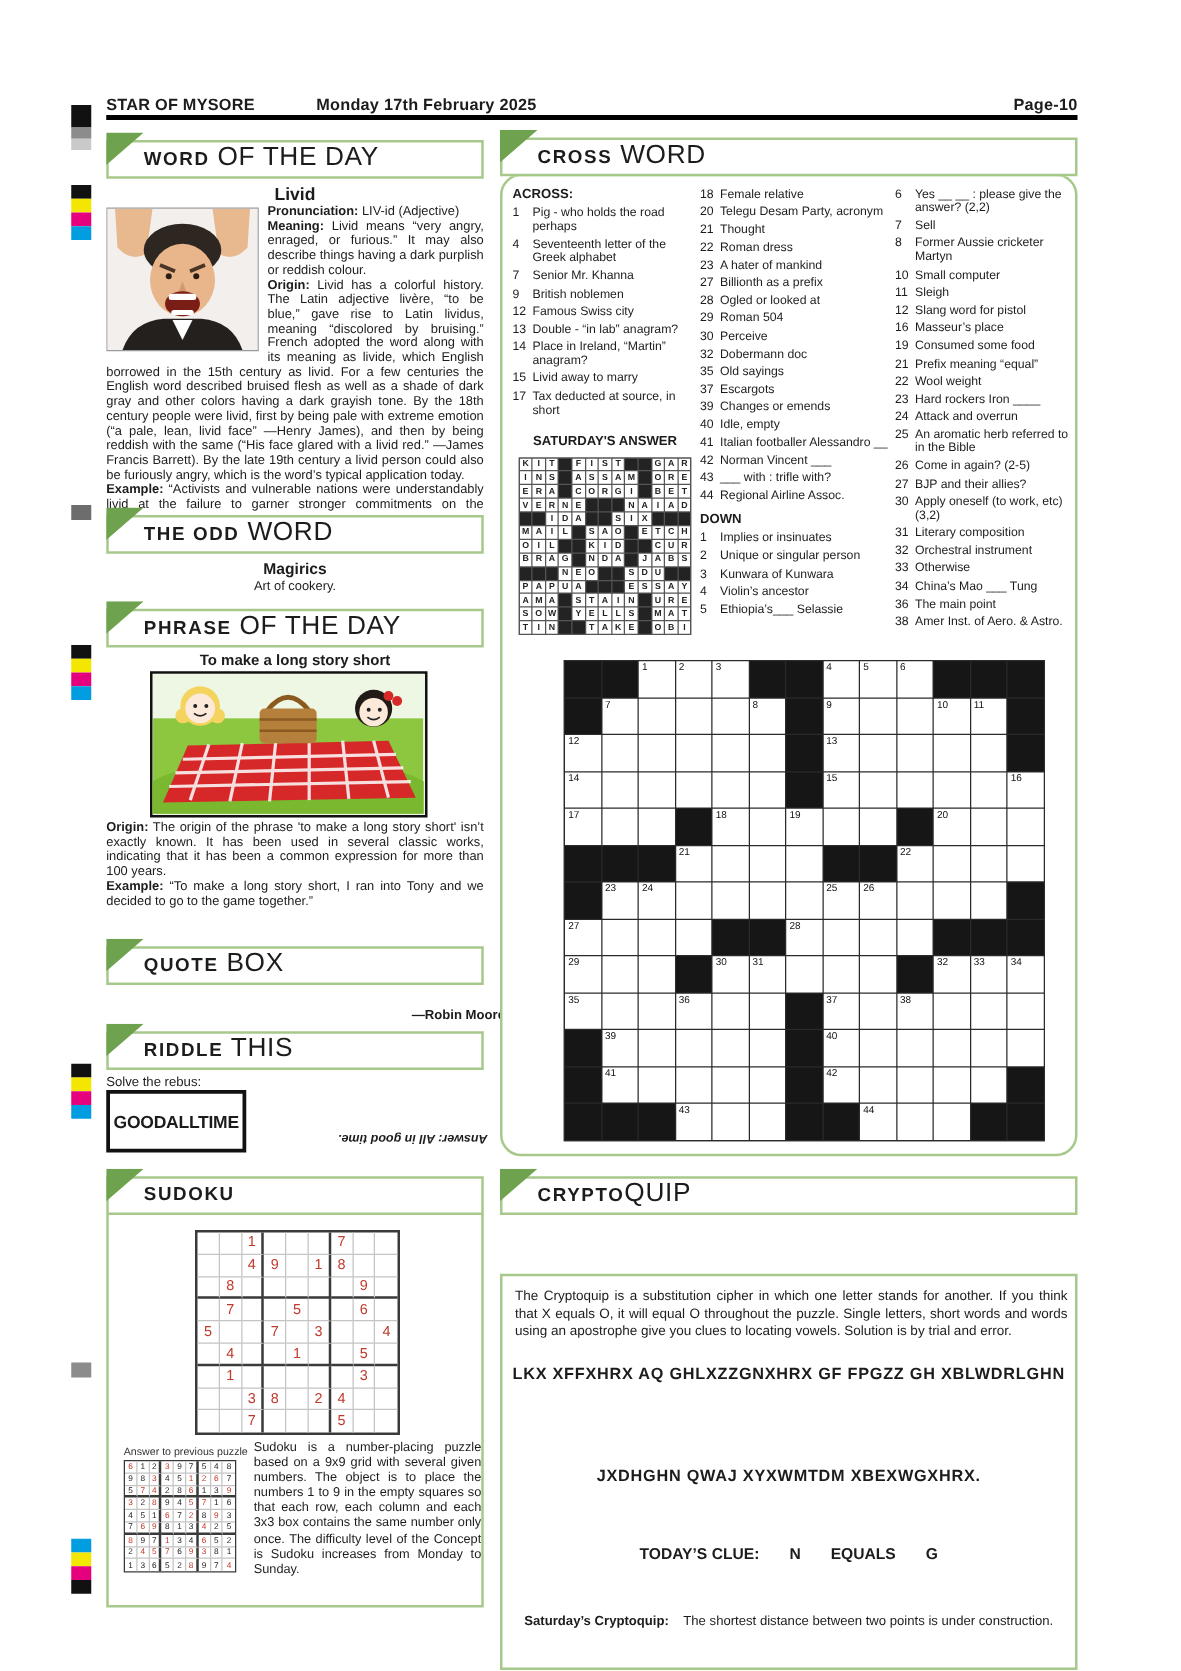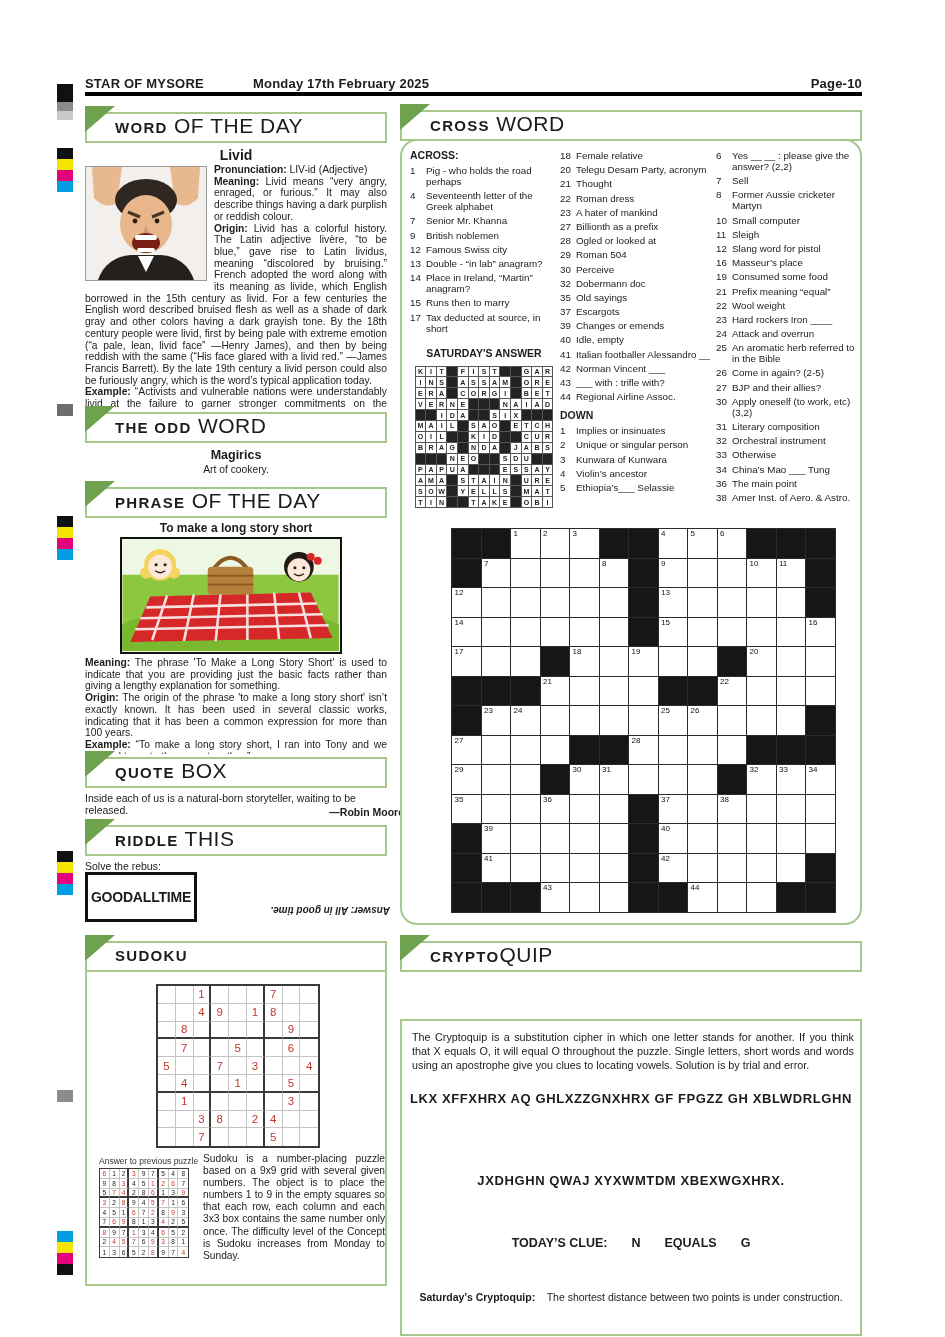--- a/index.html
+++ b/index.html
@@ -192,32 +192,30 @@
       <circle cx="178" cy="28" r="15" fill="#211a16"></circle>
       <circle cx="178" cy="31" r="11.5" fill="#fde9d9"></circle>
       <circle cx="174" cy="29" r="1.6" fill="#222"></circle>
         <circle cx="183" cy="29" r="1.6" fill="#222"></circle>
       <path d="M173,35 Q178,39 183,35" stroke="#222" stroke-width="1.4" fill="none"></path>
       <circle cx="190" cy="18" r="4" fill="#d62828"></circle>
         <circle cx="197" cy="22" r="4" fill="#d62828"></circle>
     </svg>
   </div>
   <div class="tblock" id="phrase-text" style="left:85px;top:657px;width:302px;height:97px;">
-      <p class="rich"><b>Meaning:</b> The phrase 'To Make a Long Story Short' is used to indicate that you are providing just the basic facts rather than giving a lengthy explanation for something.</p>
       <p class="rich"><b>Origin:</b> The origin of the phrase 'to make a long story short' isn’t exactly known. It has been used in several classic works, indicating that it has been a common expression for more than 100 years.</p>
       <p class="rich"><b>Example:</b> “To make a long story short, I ran into Tony and we decided to go to the game together.”</p>
     </div>
 
   <div class="sec-head" style="left:85px;top:757px;width:302px;">
     <svg class="fold" width="30" height="26" viewBox="0 0 30 26">
         <polygon points="0,0 30,0 0,26"></polygon>
       </svg>
     <span class="h1">QUOTE</span><span class="h2"> BOX</span>
   </div>
-  <div class="abs" style="left:85px;top:792px;width:302px;font-size:10.5px;">Inside each of us is a natural-born storyteller, waiting to be released.</div>
   <div class="abs quote-author" style="left:102px;top:806px;width:302px;font-size:10.5px;">—Robin Moore</div>
 
   <div class="sec-head" style="left:85px;top:825px;width:302px;">
     <svg class="fold" width="30" height="26" viewBox="0 0 30 26">
         <polygon points="0,0 30,0 0,26"></polygon>
       </svg>
     <span class="h1">RIDDLE</span><span class="h2"> THIS</span>
   </div>
   <div class="abs" style="left:85px;top:860px;font-size:10.5px;">Solve the rebus:</div>
   <div class="rebus-box" style="left:85px;top:872px;width:112px;height:50px;">GOODALLTIME</div>
@@ -433,21 +431,21 @@
           <div class="clue">
             <span class="cnum">13</span>
             <span class="ctext">Double - “in lab” anagram?</span>
           </div>
           <div class="clue">
             <span class="cnum">14</span>
             <span class="ctext">Place in Ireland, “Martin” anagram?</span>
           </div>
           <div class="clue">
             <span class="cnum">15</span>
-            <span class="ctext">Runs then to marry</span>
+            <span class="ctext">Livid away to marry</span>
           </div>
           <div class="clue">
             <span class="cnum">17</span>
             <span class="ctext">Tax deducted at source, in short</span>
           </div>
         </div>
       <div class="sat-label">SATURDAY'S ANSWER</div>
       <div id="sat-grid">
           <div class="sat-cell w">K</div>
           <div class="sat-cell w">I</div>

